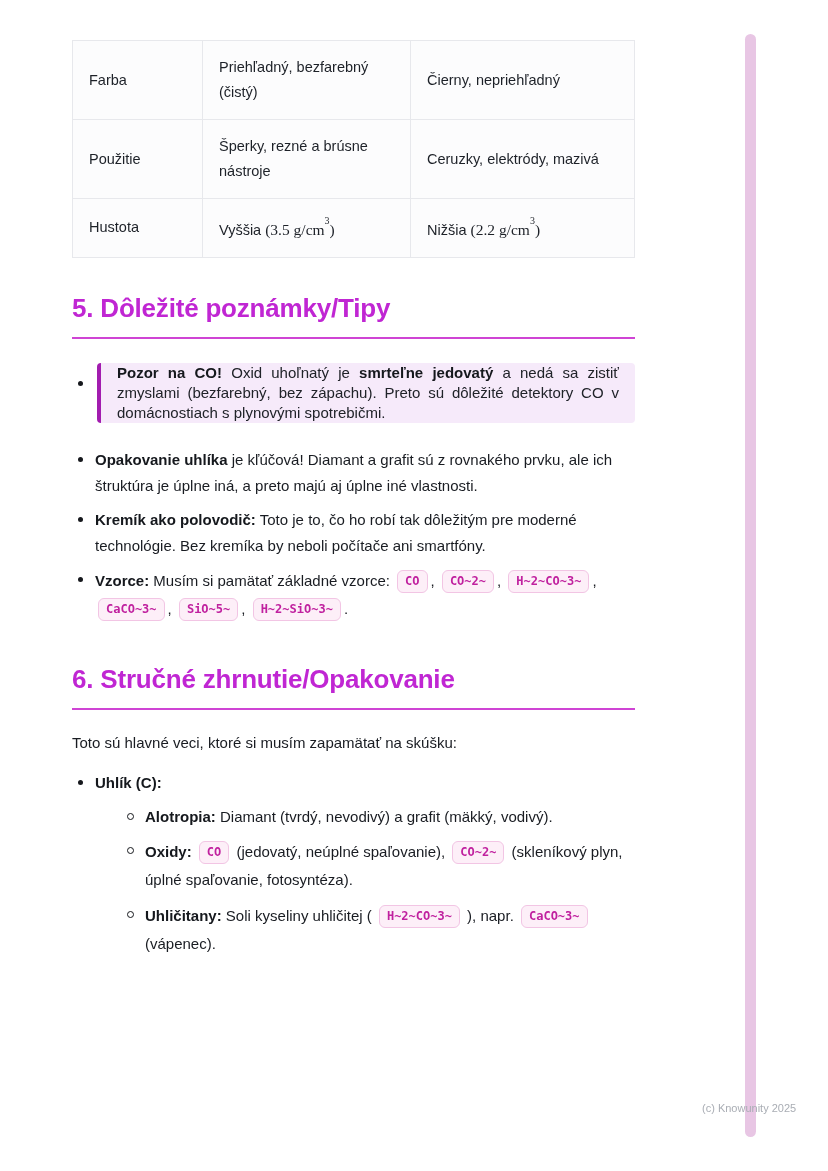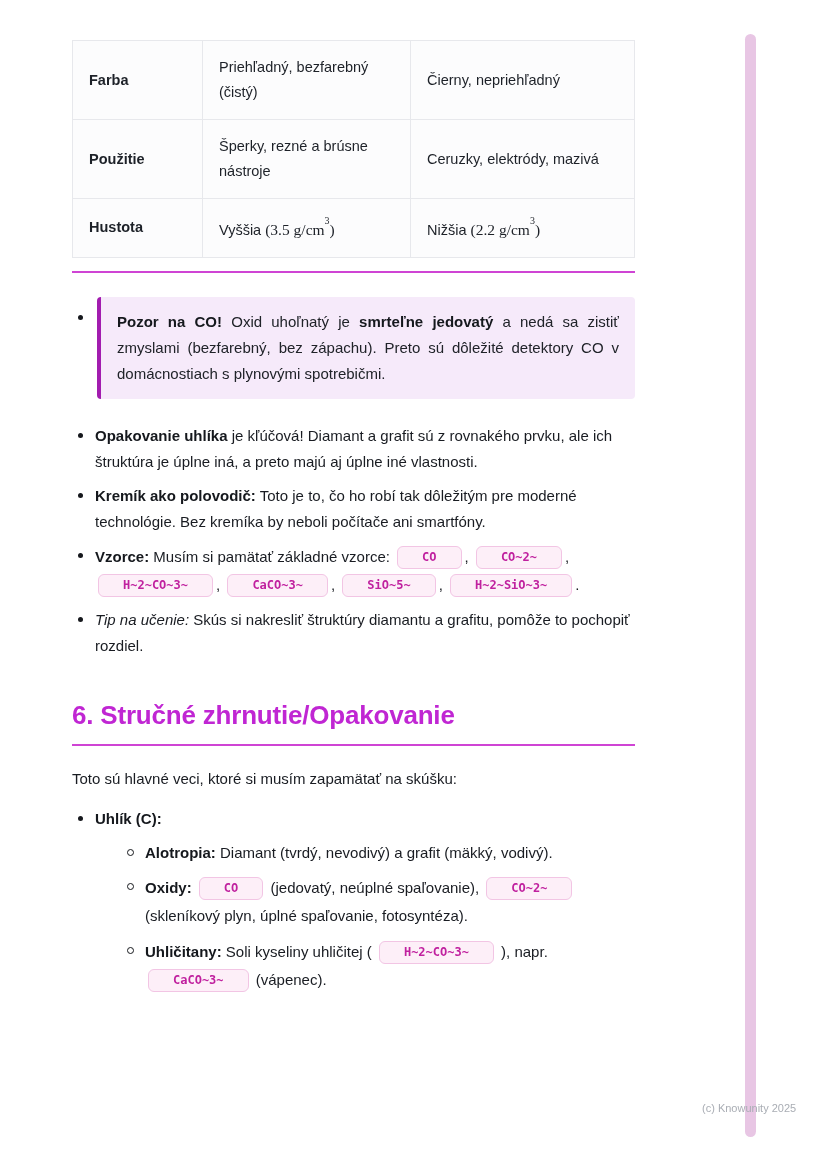--- a/index.html
+++ b/index.html
@@ -13,21 +13,21 @@
   .content { position:absolute; left:72px; top:40px; width:563px; font-size:15px; }
 
   
   table.cmp { border-collapse:collapse; width:100%; background:#fcfcfd; }
   table.cmp td {
     border:1px solid #e7e8ec;
     padding:14px 16px;
     font-size:14.5px; line-height:25px;
     color:#1d2128; vertical-align:middle;
   }
-  table.cmp td.c1 { width:130px;font-weight:bold; }
+  table.cmp td.c1 { width:130px; }
   table.cmp td.c2 { width:208px; }
   .math { font-family:"Liberation Serif", serif; font-size:15.5px; }
   sup.sup { font-family:"Liberation Serif", serif; font-size:10px; position:relative; top:-5px; }
 
   
   h2.sec {
     font-size:26px; font-weight:700; line-height:32px;
     color:var(--heading, #c026d3);
     letter-spacing:-0.2px;
   }
@@ -38,22 +38,22 @@
   
   .callout-row { position:relative; margin-top:24px; padding-left:25px; }
   .callout-row .dot {
     position:absolute; left:6px; top:18px;
     width:5px; height:5px; border-radius:50%; background:#16181d;
   }
   .callout {
     background:var(--callout_bg, #f6eafa);
     border-left:4px solid var(--callout_border, #a21caf);
     border-radius:4px;
-    padding:12px 16px;
-    line-height:26px; text-align:justify;
+    padding:0 16px;
+    line-height:20px; text-align:justify;
     color:#202329;
   }
 
   
   ul.bullets { list-style:none; margin-top:24px; }
   ul.bullets > li { position:relative; padding-left:23px; margin-bottom:8px; line-height:26px; }
   ul.bullets > li::before {
     content:""; position:absolute; left:6px; top:10px;
     width:5px; height:5px; border-radius:50%; background:#16181d;
   }
@@ -76,21 +76,21 @@
 
   
   .chip {
     display:inline-block;
     font-family:"DejaVu Sans Mono", monospace;
     font-size:12px; font-weight:700; line-height:18px;
     color:var(--chip_text, #c0219f);
     background:var(--chip_bg, #fdeff8);
     border:1px solid var(--chip_border, #f2c5e4);
     border-radius:6px;
-    padding:1px 24px 2px;
+    padding:1px 7px 2px;
     margin:0 3px;
     position:relative; top:-1px;
     white-space:nowrap;
   }
 
   
   .side-bar {
     position:absolute; left:745px; top:34px;
     width:11px; height:1103px;
     background:var(--side_bar, #e8c6e4);
@@ -120,32 +120,32 @@
           <td class="c3">Ceruzky, elektródy, mazivá</td>
         </tr>
         <tr>
           <td class="c1">Hustota</td>
           <td class="c2"><span>Vyššia </span><span class="math">(3.5 g/cm</span><sup class="sup">3</sup><span class="math">)</span></td>
           <td class="c3"><span>Nižšia </span><span class="math">(2.2 g/cm</span><sup class="sup">3</sup><span class="math">)</span></td>
         </tr>
       </tbody>
     </table>
 
+    <h2 class="sec sec5">5. Dôležité poznámky/Tipy</h2>
     <hr class="rule">
 
     <div class="callout-row">
       <span class="dot"></span>
       <div class="callout"><strong class="b">Pozor na CO!</strong><span> Oxid uhoľnatý je </span><strong class="b">smrteľne jedovatý</strong><span> a nedá sa zistiť zmyslami (bezfarebný, bez zápachu). Preto sú dôležité detektory CO v domácnostiach s plynovými spotrebičmi.</span></div>
     </div>
 
     <ul class="bullets">
       <li><strong class="b">Opakovanie uhlíka</strong><span> je kľúčová! Diamant a grafit sú z rovnakého prvku, ale ich štruktúra je úplne iná, a preto majú aj úplne iné vlastnosti.</span></li>
       <li><strong class="b">Kremík ako polovodič:</strong><span> Toto je to, čo ho robí tak dôležitým pre moderné technológie. Bez kremíka by neboli počítače ani smartfóny.</span></li>
       <li class="loose"><strong class="b">Vzorce:</strong><span> Musím si pamätať základné vzorce: </span><span class="chip">CO</span><span>, </span><span class="chip">CO~2~</span><span>, </span><span class="chip">H~2~CO~3~</span><span>, </span><span class="chip">CaCO~3~</span><span>, </span><span class="chip">SiO~5~</span><span>, </span><span class="chip">H~2~SiO~3~</span><span>.</span></li>
-      <li><em class="i">Tip na učenie:</em><span> Skús si nakresliť štruktúry diamantu a grafitu, pomôže to pochopiť rozdiel.</span></li>
     </ul>
 
     <h2 class="sec sec6">6. Stručné zhrnutie/Opakovanie</h2>
     <hr class="rule">
 
     <p class="intro">Toto sú hlavné veci, ktoré si musím zapamätať na skúšku:</p>
 
     <ul class="bullets summary">
       <li>
         <strong class="b">Uhlík (C):</strong>

